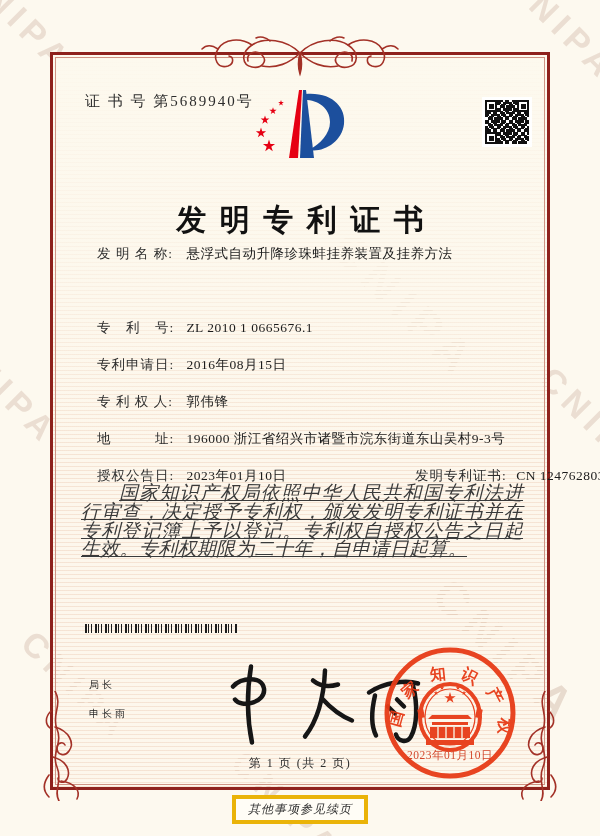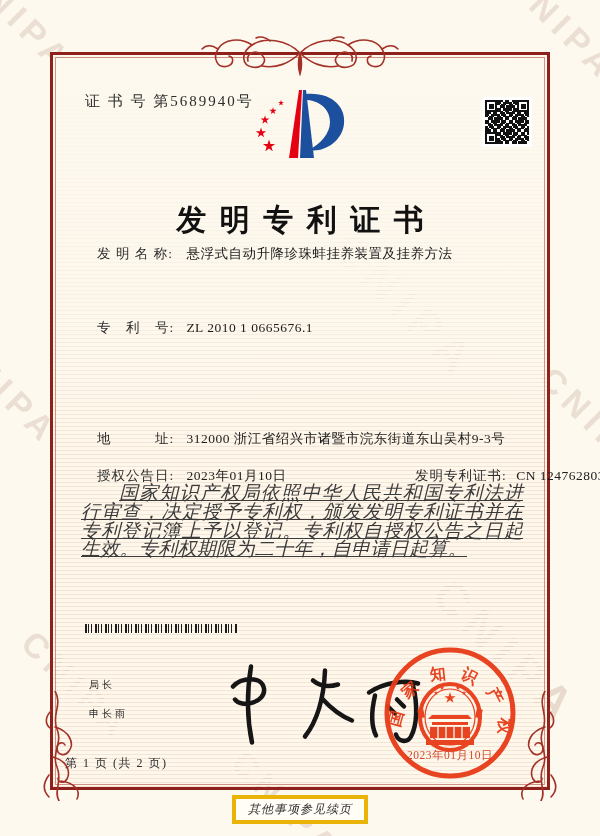--- a/index.html
+++ b/index.html
@@ -69,21 +69,21 @@
   }
   .paras p{margin:0;text-indent:2em;}
   
   .barcode{
     position:absolute;left:32px;top:569px;width:152px;height:9px;
     background:repeating-linear-gradient(90deg,#1d1d1d 0 2px,transparent 2px 3px,#1d1d1d 3px 4px,transparent 4px 6px,#1d1d1d 6px 7px,transparent 7px 10px);
   }
   .director{position:absolute;left:36px;top:615px;font-size:10px;letter-spacing:3px;color:#232323;line-height:29px;}
   .signature{position:absolute;left:168px;top:593px;}
   .seal{position:absolute;left:327px;top:586px;opacity:0.95;}
-  .page-num{position:absolute;left:12px;top:700px;width:100%;font-size:12px;letter-spacing:1.5px;color:#2c2c2c;}
+  .page-num{position:absolute;left:0;top:700px;width:100%;text-align:center;font-size:12px;letter-spacing:1.5px;color:#2c2c2c;}
   
   .cont-box{
     position:absolute;left:50%;top:795px;transform:translateX(-50%);z-index:2;
     border:4px solid #eab308;background:#fffdf6;
     padding:2px 12px;font-size:12px;font-style:italic;letter-spacing:1px;color:#333;font-family:Liberation Serif, serif;
   }
 </style>
 </head>
 <body>
 
@@ -165,23 +165,31 @@
   <div class="title">发明专利证书</div>
 
   <div class="field" style="top:190px">
     <span class="lbl">发 明 名 称:</span>
     <span class="val">悬浮式自动升降珍珠蚌挂养装置及挂养方法</span>
   </div>
   <div class="field" style="top:264px">
     <span class="lbl">专　利　号:</span>
     <span class="val">ZL 2010 1 0665676.1</span>
   </div>
+  <div class="field" style="top:301px">
+    <span class="lbl">专利申请日:</span>
+    <span class="val">2016年08月15日</span>
+  </div>
+  <div class="field" style="top:338px">
+    <span class="lbl">专 利 权 人:</span>
+    <span class="val">郭伟锋</span>
+  </div>
   <div class="field" style="top:375px">
     <span class="lbl">地　　　址:</span>
-    <span class="val">312000 浙江省绍兴市诸暨市浣东街道东山吴村9-3号</span>
+    <span class="val">196000 浙江省绍兴市诸暨市浣东街道东山吴村9-3号</span>
   </div>
   <div class="field" style="top:412px">
     <span class="lbl">授权公告日:</span>
     <span class="val">2023年01月10日</span>
     <span class="grant2">
       <span class="lbl" style="min-width:0">发明专利证书:</span>
       <span class="val">CN 124762803 B</span>
     </span>
   </div>
 

